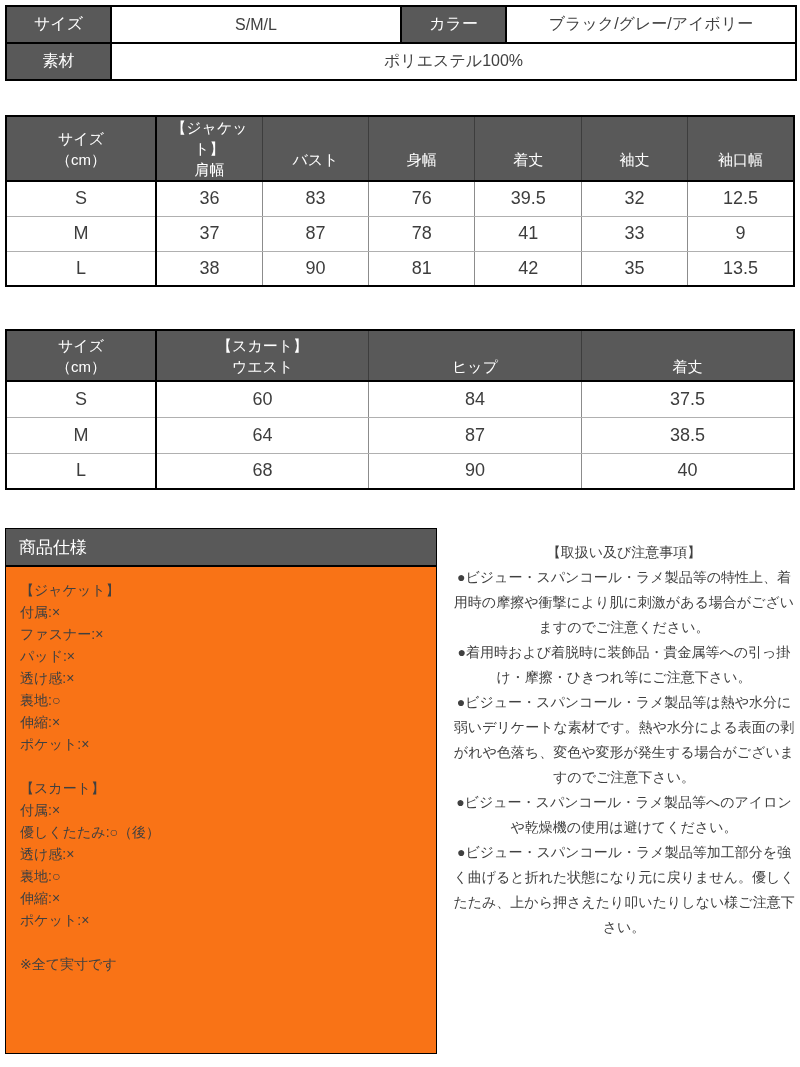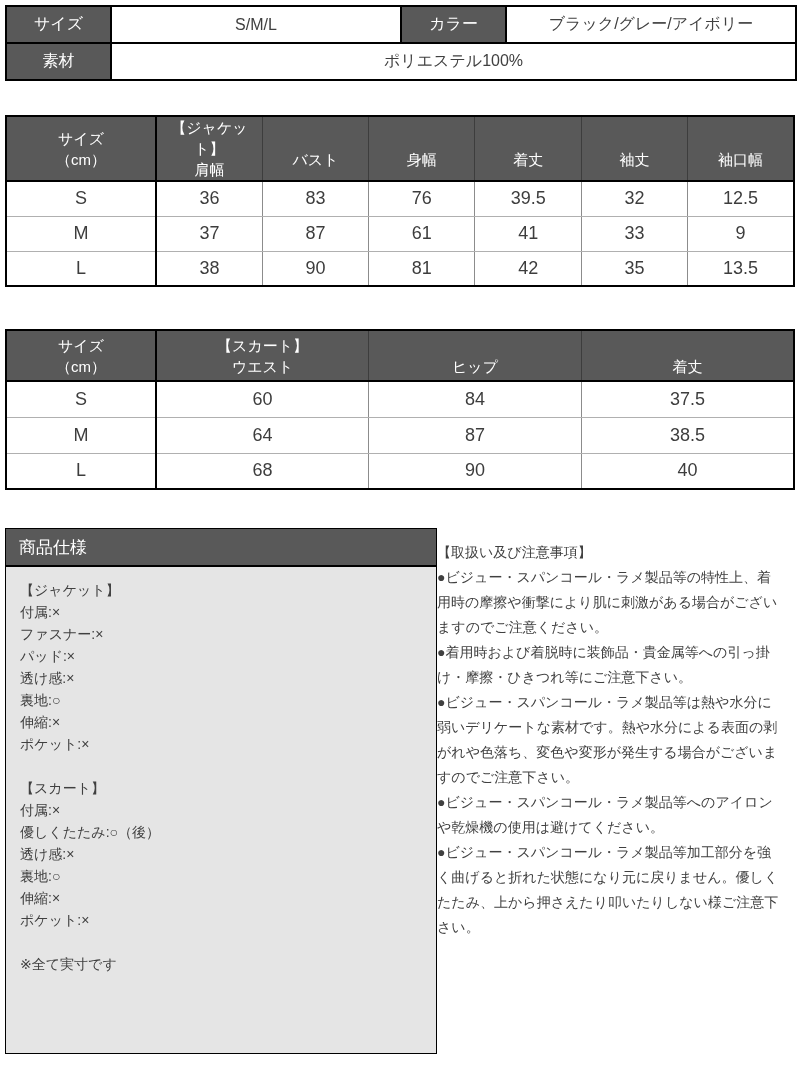--- a/index.html
+++ b/index.html
@@ -51,21 +51,21 @@
   .hdr-bottom { display: block; }
   .jacket-table { margin-top: 34px; }
   .skirt-table  { margin-top: 42px; }
   .skirt-table td { height: 36px; }
 
   
   .spec-section { display: flex; margin-top: 38px; align-items: flex-start; }
   .spec-box {
     width: 432px;
     border: 1px solid #000;
-    background: #e5e5e5;
+    background: #f97316;
     flex: none;
   }
   .spec-title-bar {
     background: #595959; color: #ffffff;
     height: 38px; line-height: 38px;
     padding-left: 13px;
     font-size: 17px;
     border-bottom: 2px solid #000;
   }
   .spec-content {
@@ -73,26 +73,28 @@
     min-height: 486px;
     font-size: 14px;
     line-height: 22px;
     color: #404040;
   }
   .spec-content p { margin: 0; }
   .spec-group { margin-bottom: 22px; }
   .spec-note { margin-top: 22px; }
 
   .care-column {
+    margin-left: 16px;
     width: 342px;
     padding-top: 12px;
     font-size: 14px;
     line-height: 25px;
     color: #404040;
     flex: none;
+    text-align: center;
   }
   .care-column p { margin: 0; }
 </style>
 </head>
 <body>
 
 <div class="page">
 
   <table class="info-table">
     <colgroup>
@@ -162,21 +164,21 @@
       <td>83</td>
       <td>76</td>
       <td>39.5</td>
       <td>32</td>
       <td>12.5</td>
     </tr>
     <tr>
       <td class="size-col">M</td>
       <td>37</td>
       <td>87</td>
-      <td>61</td>
+      <td>78</td>
       <td>41</td>
       <td>33</td>
       <td>9</td>
     </tr>
     <tr>
       <td class="size-col">L</td>
       <td>38</td>
       <td>90</td>
       <td>81</td>
       <td>42</td>

